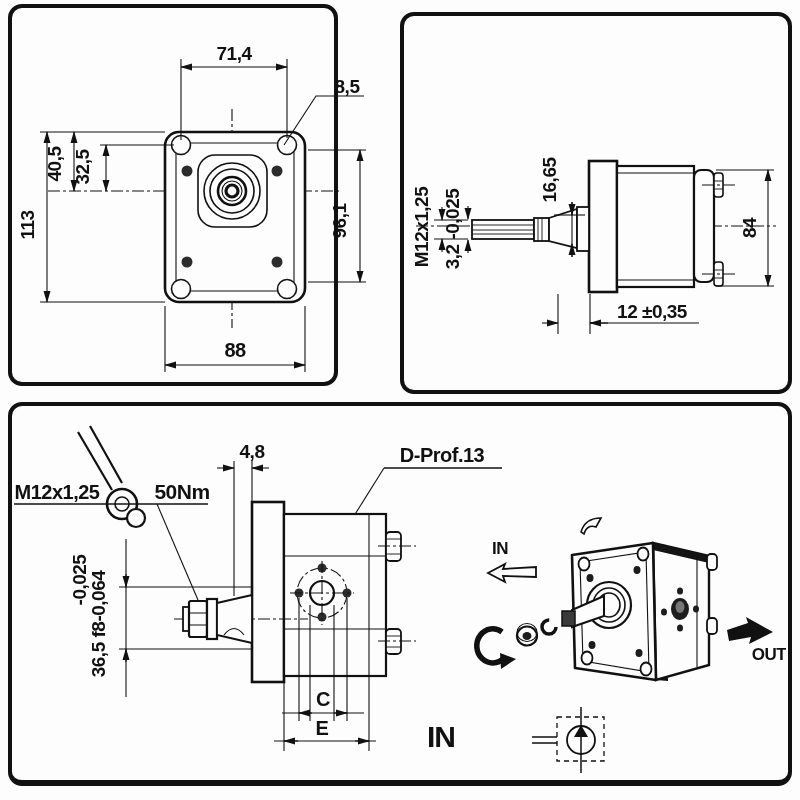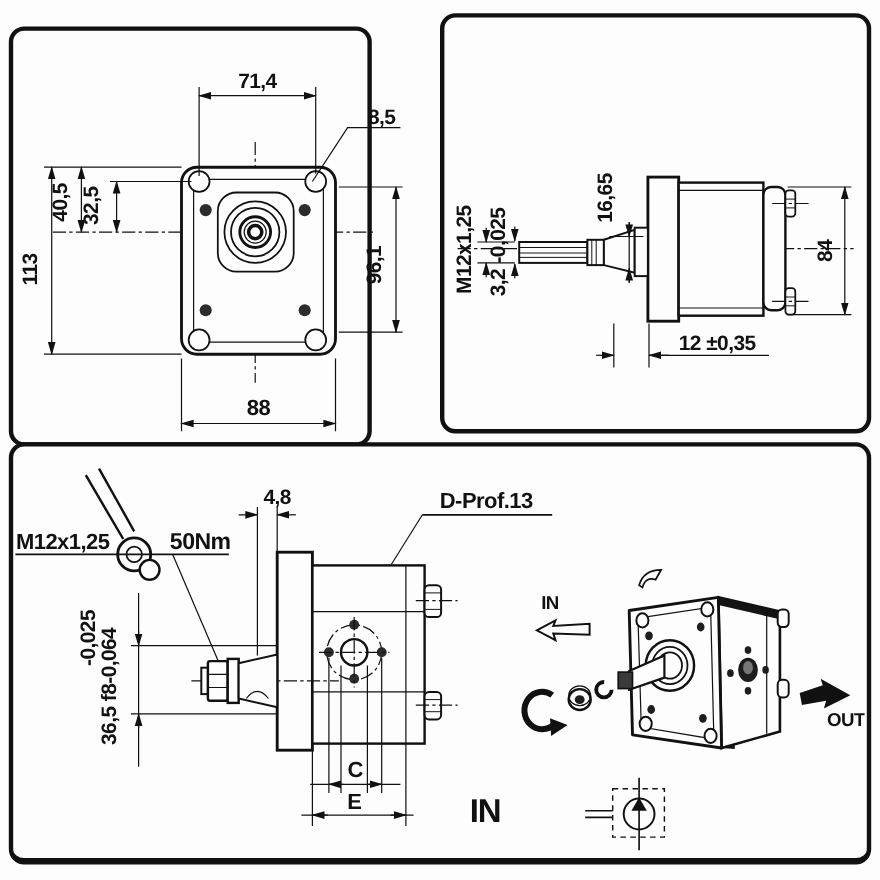--- a/index.html
+++ b/index.html
@@ -1,18 +1,18 @@
 <!DOCTYPE html>
 <html><head>
 <meta charset="utf-8">
 <style>
   html,body{margin:0;padding:0;background:#fff;width:800px;height:800px;overflow:hidden;}
   .sheet{position:relative;width:800px;height:800px;background:#fdfdfd;font-family:"Liberation Sans",sans-serif;}
   .panel{position:absolute;border:4px solid #111;border-radius:14px;background:#fdfdfd;box-sizing:border-box;}
-  #panel-front{left:8px;top:24px;width:330px;height:382px;}
+  #panel-front{left:8px;top:4px;width:330px;height:382px;}
   #panel-side{left:400px;top:12px;width:392px;height:382px;}
   #panel-install{left:8px;top:402px;width:784px;height:384px;border-bottom-width:6px;}
   svg{display:block;}
   svg text{font-family:"Liberation Sans",sans-serif;font-weight:bold;fill:#111;letter-spacing:-0.5px;}
   .t19{font-size:19px;} .t20{font-size:20px;} .t21{font-size:21px;}
   .t17{font-size:17px;} .t30{font-size:30px;letter-spacing:-1px;}
   .ln{stroke:#111;fill:none;stroke-width:1.6px;}
   .thick{stroke-width:2.6px;} .med{stroke-width:2.2px;}
   .thin{stroke-width:1.1px;} .hair{stroke-width:0.9px;}
   .cl{stroke:#111;fill:none;stroke-width:1.1px;stroke-dasharray:12 3 3 3;}

